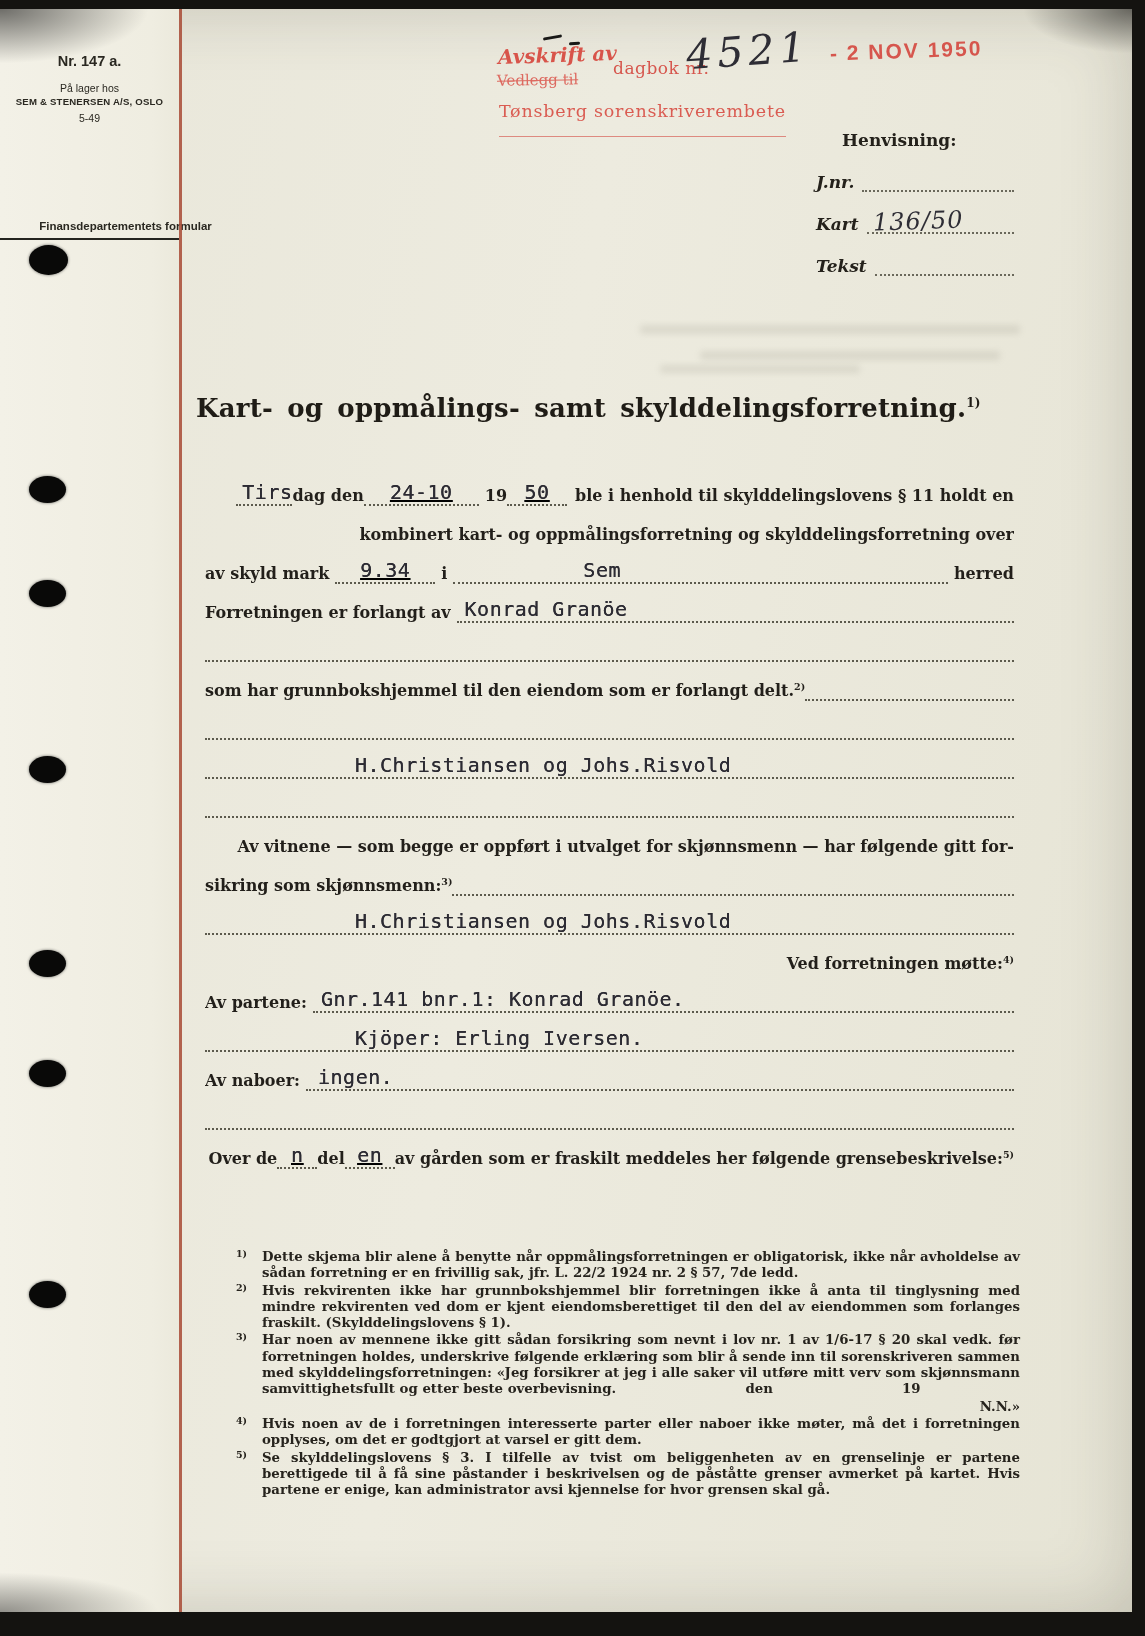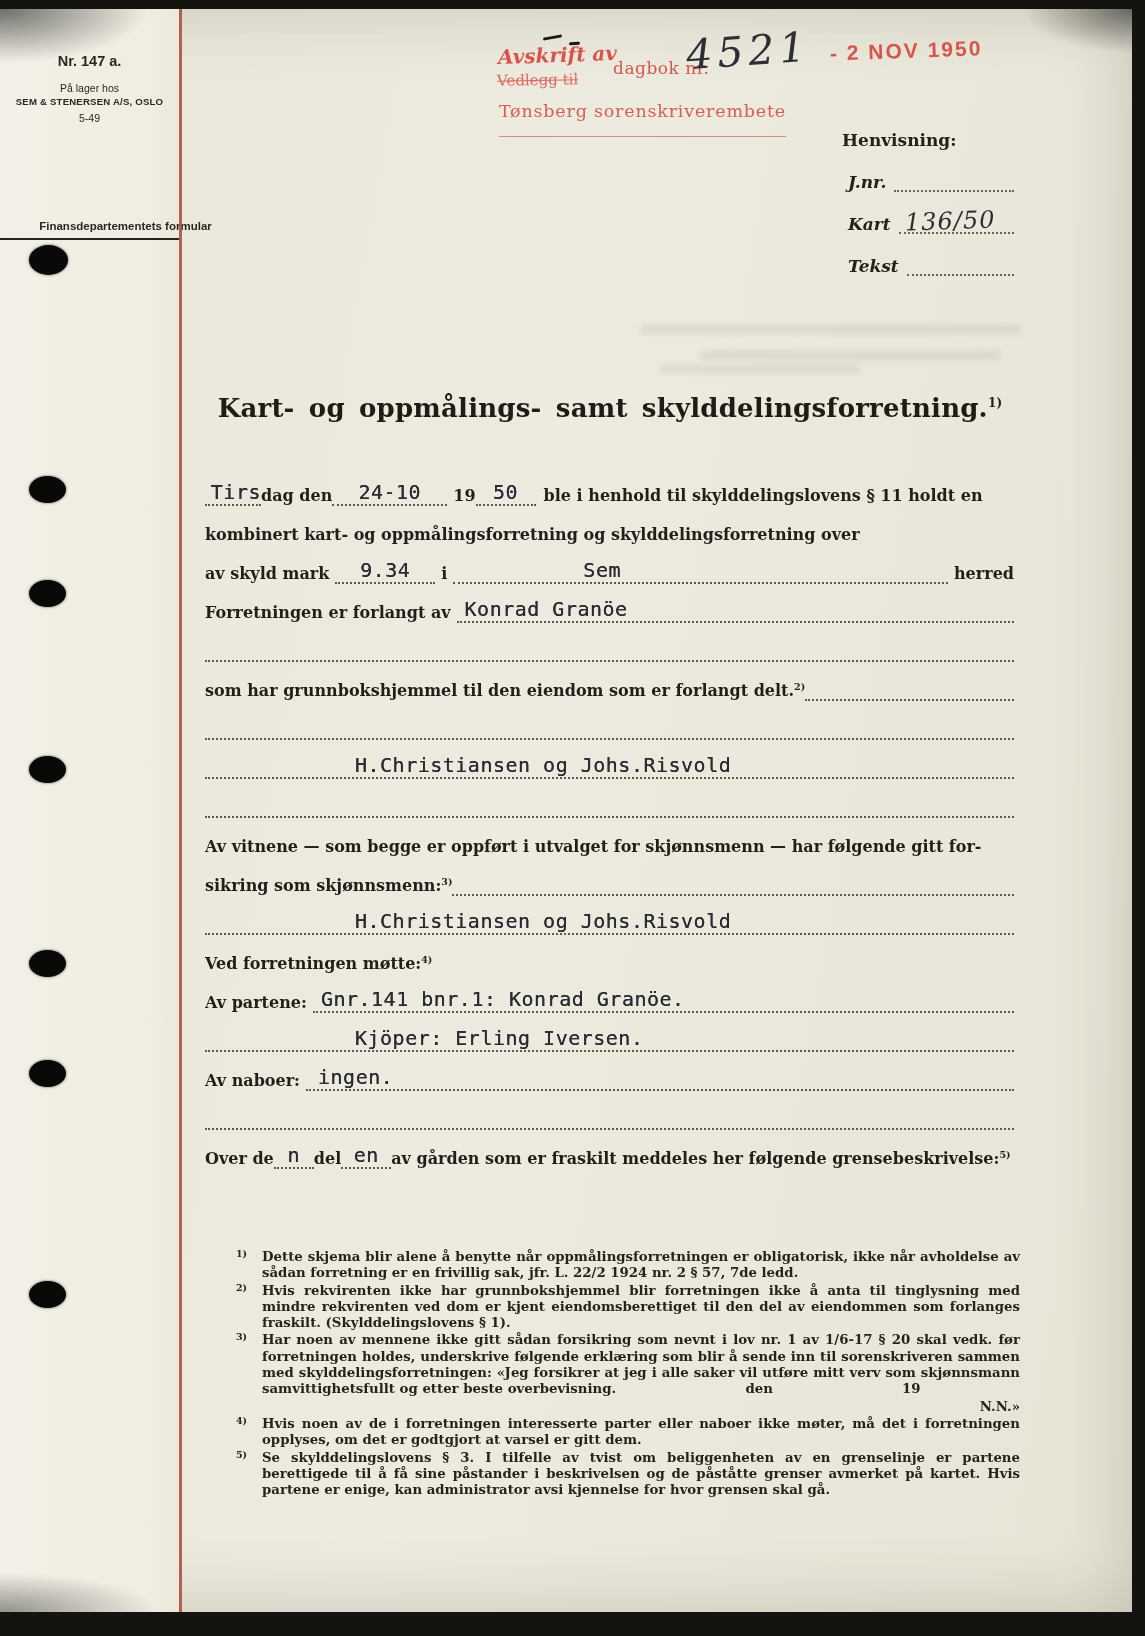--- a/index.html
+++ b/index.html
@@ -49,42 +49,42 @@
 
   
   .ghost{position:absolute;background:#8d8a7b;opacity:.18;filter:blur(3px);border-radius:3px;}
   .g1{left:640px;top:316px;width:380px;height:9px;}
   .g2{left:700px;top:342px;width:300px;height:9px;}
   .g3{left:660px;top:356px;width:200px;height:8px;}
 
   
   .ref-block{position:absolute;left:816px;top:121px;width:198px;color:#24211b;}
   .ref-heading{font-size:17px;font-weight:bold;margin-left:26px;}
-  .ref-row{display:flex;align-items:flex-end;height:33px;margin-top:9px;margin-left:32px;}
+  .ref-row{display:flex;align-items:flex-end;height:33px;margin-top:9px;}
   .ref-label{font-style:italic;font-weight:600;font-size:17px;white-space:pre;padding-right:8px;}
   .ref-dots{flex:1;border-bottom:2px dotted #6a685b;height:28px;display:flex;align-items:flex-end;}
   .hw-kart{font-style:italic;font-size:24px;letter-spacing:1px;color:#2e2d35;transform:rotate(-2deg);position:relative;top:3px;left:6px;}
 
   
-  .doc-title{position:absolute;left:196px;right:108px;top:384px;text-align:center;
+  .doc-title{position:absolute;left:196px;right:108px;top:384px;
     font-size:26px;font-weight:bold;color:#1f1c16;word-spacing:5px;letter-spacing:.2px;}
   .doc-title sup{font-size:12px;}
 
   
   .form-body{position:absolute;left:205px;right:118px;top:458px;}
-  .fline{display:flex;align-items:flex-end;height:39px;overflow:hidden;}
+  .fline{display:flex;align-items:flex-end;height:39px;overflow:hidden;justify-content:flex-end;}
   .printed{font-size:16px;font-weight:bold;color:#221f1a;white-space:pre;line-height:20px;}
   .printed sup{font-size:9.5px;}
   .typed{font-family:"DejaVu Sans Mono","Liberation Mono",monospace;font-size:20px;line-height:24px;
     letter-spacing:.5px;color:#2c2b33;white-space:pre;text-shadow:0 0 .4px #2c2b33;}
   .blank{flex:1;height:30px;display:flex;align-items:flex-end;border-bottom:2px dotted #5c5a4d;min-width:0;}
   .w56{flex:0 0 56px;} .w60{flex:0 0 60px;} .w115{flex:0 0 115px;}
   .w100{flex:0 0 100px;} .w80{flex:0 0 80px;} .w64{flex:0 0 64px;}
   .w40{flex:0 0 40px;} .w50{flex:0 0 50px;}
-  .center{justify-content:center;} .right{justify-content:flex-end;}
+  .center{justify-content:center;text-decoration:underline;} .right{justify-content:flex-end;}
   .pl8{padding-left:8px;} .pl12{padding-left:12px;} .pl110{padding-left:110px;}
   .pl130{padding-left:130px;} .pl150{padding-left:150px;}
   .ml6{margin-left:6px;} .ml8{margin-left:8px;} .mr6{margin-right:6px;}
 
   
   .footnotes{position:absolute;left:228px;right:112px;top:1240px;color:#26231d;}
   .fn{position:relative;padding-left:34px;text-align:justify;font-size:13.3px;font-weight:bold;line-height:16.3px;margin-bottom:1px;}
   .fn-marker{position:absolute;left:8px;top:-3px;font-size:9.5px;}
   .fn-gap{display:inline-block;width:120px;}
   .fn-nn{margin-left:390px;margin-top:1px;text-align:right;}

